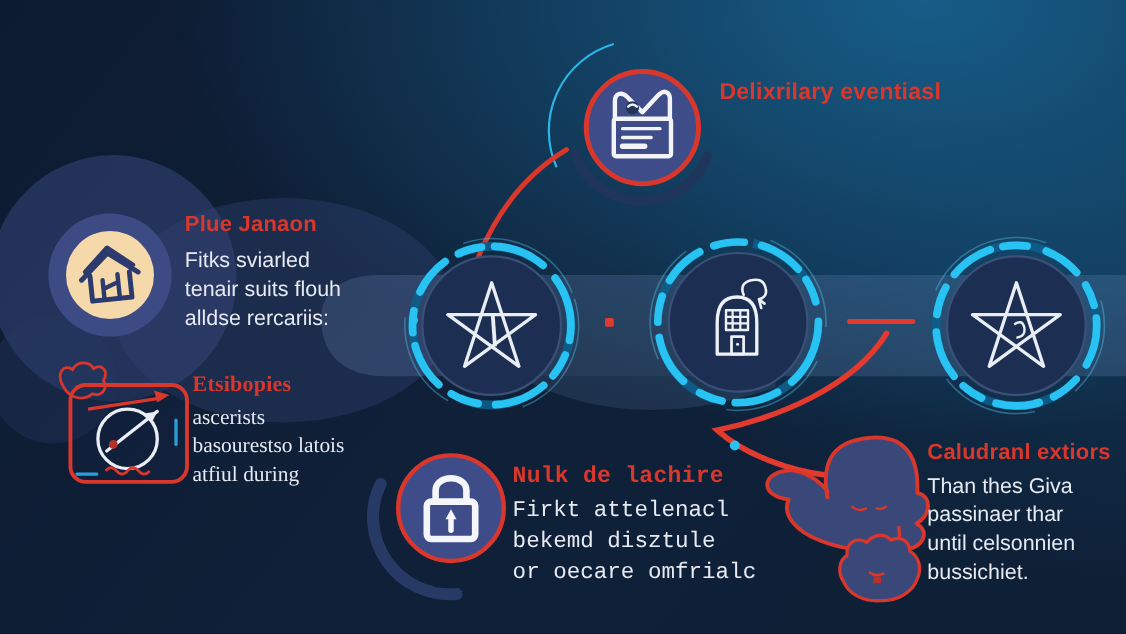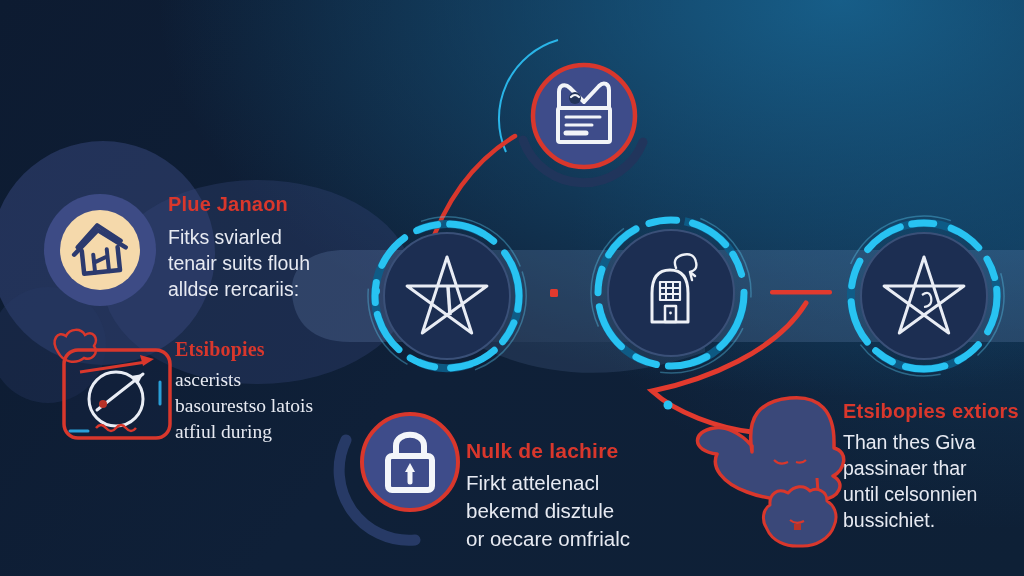--- a/index.html
+++ b/index.html
@@ -157,33 +157,34 @@
   <div class="txt" style="left:175px;top:338px;font-family:Liberation Serif, serif;">
     <div class="hd">Etsibopies</div>
     <div class="bd" style="margin-top:6px;">
       <div>ascerists</div>
       <div>basourestso latois</div>
       <div>atfiul during</div>
     </div>
   </div>
 
   <div class="txt" style="left:654px;top:72px;">
+    <div class="hd big">Delixrilary eventiasl</div>
   </div>
 
-  <div class="txt" style="left:466px;top:439px;">
+  <div class="txt" style="left:466px;top:422px;font-family:Liberation Mono, monospace;">
     <div class="hd big">Nulk de lachire</div>
     <div class="bd big" style="margin-top:6px;">
       <div>Firkt attelenacl</div>
       <div>bekemd disztule</div>
       <div>or oecare omfrialc</div>
     </div>
   </div>
 
   <div class="txt" style="left:843px;top:400px;">
-    <div class="hd">Etsibopies extiors</div>
+    <div class="hd">Caludranl extiors</div>
     <div class="bd" style="margin-top:6px;">
       <div>Than thes Giva</div>
       <div>passinaer thar</div>
       <div>until celsonnien</div>
       <div>bussichiet.</div>
     </div>
   </div>
 
 </div>
 

